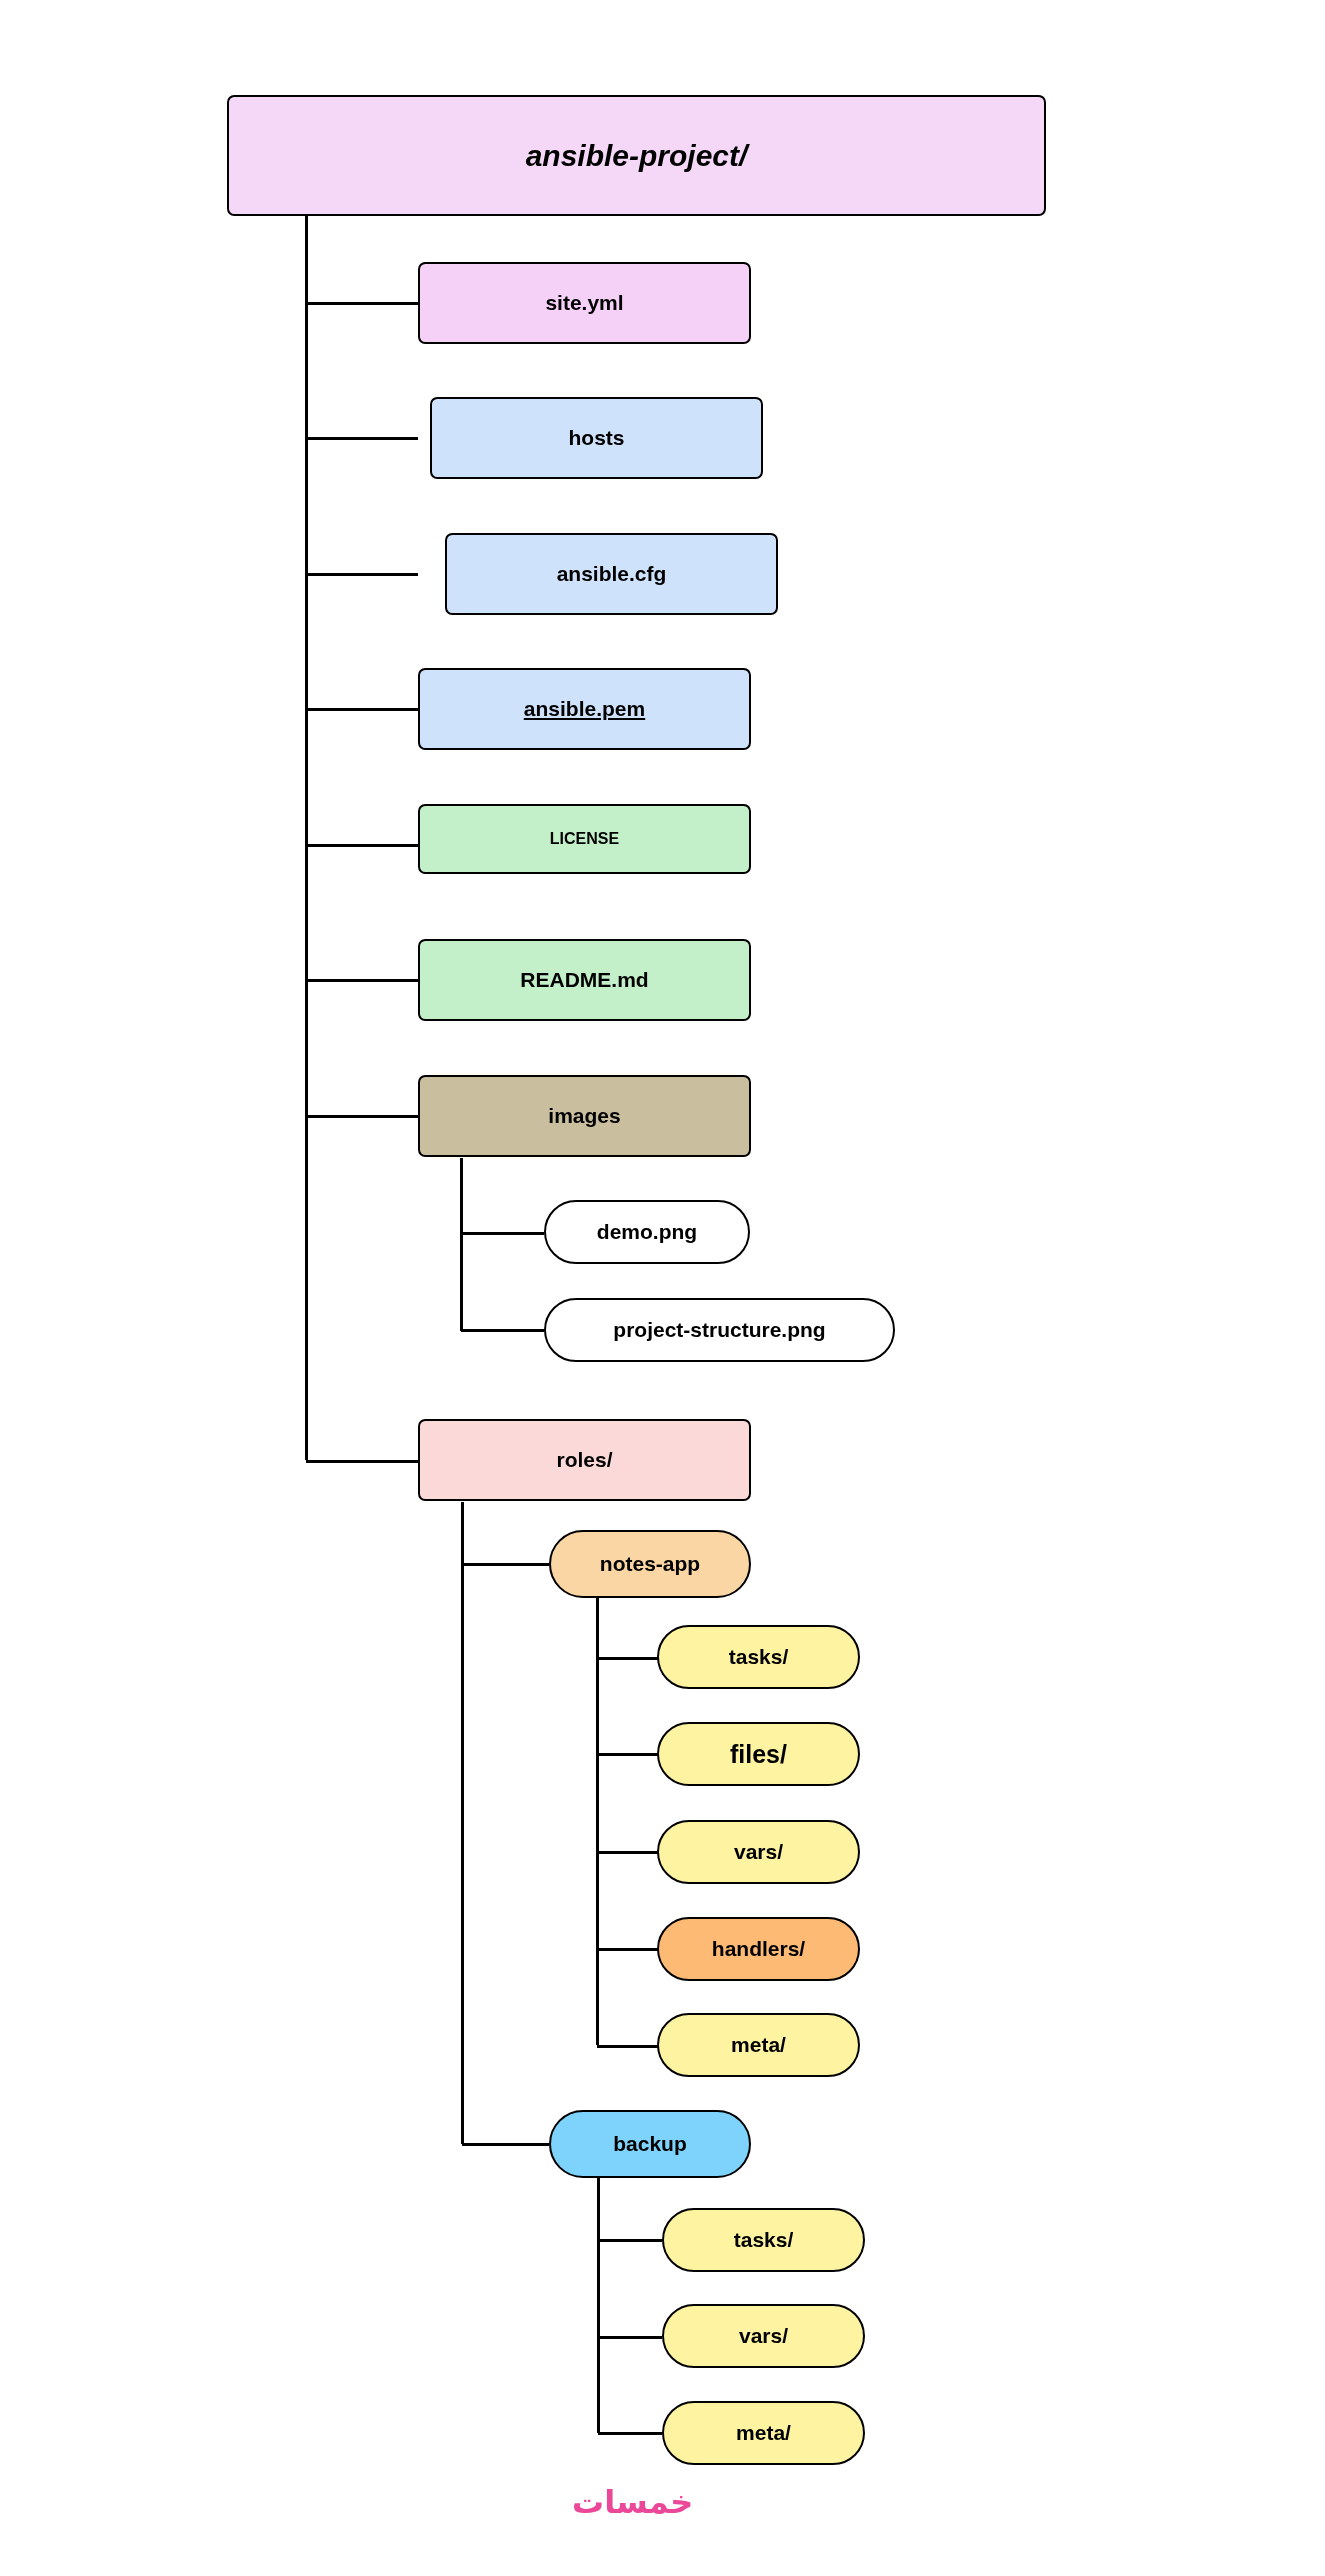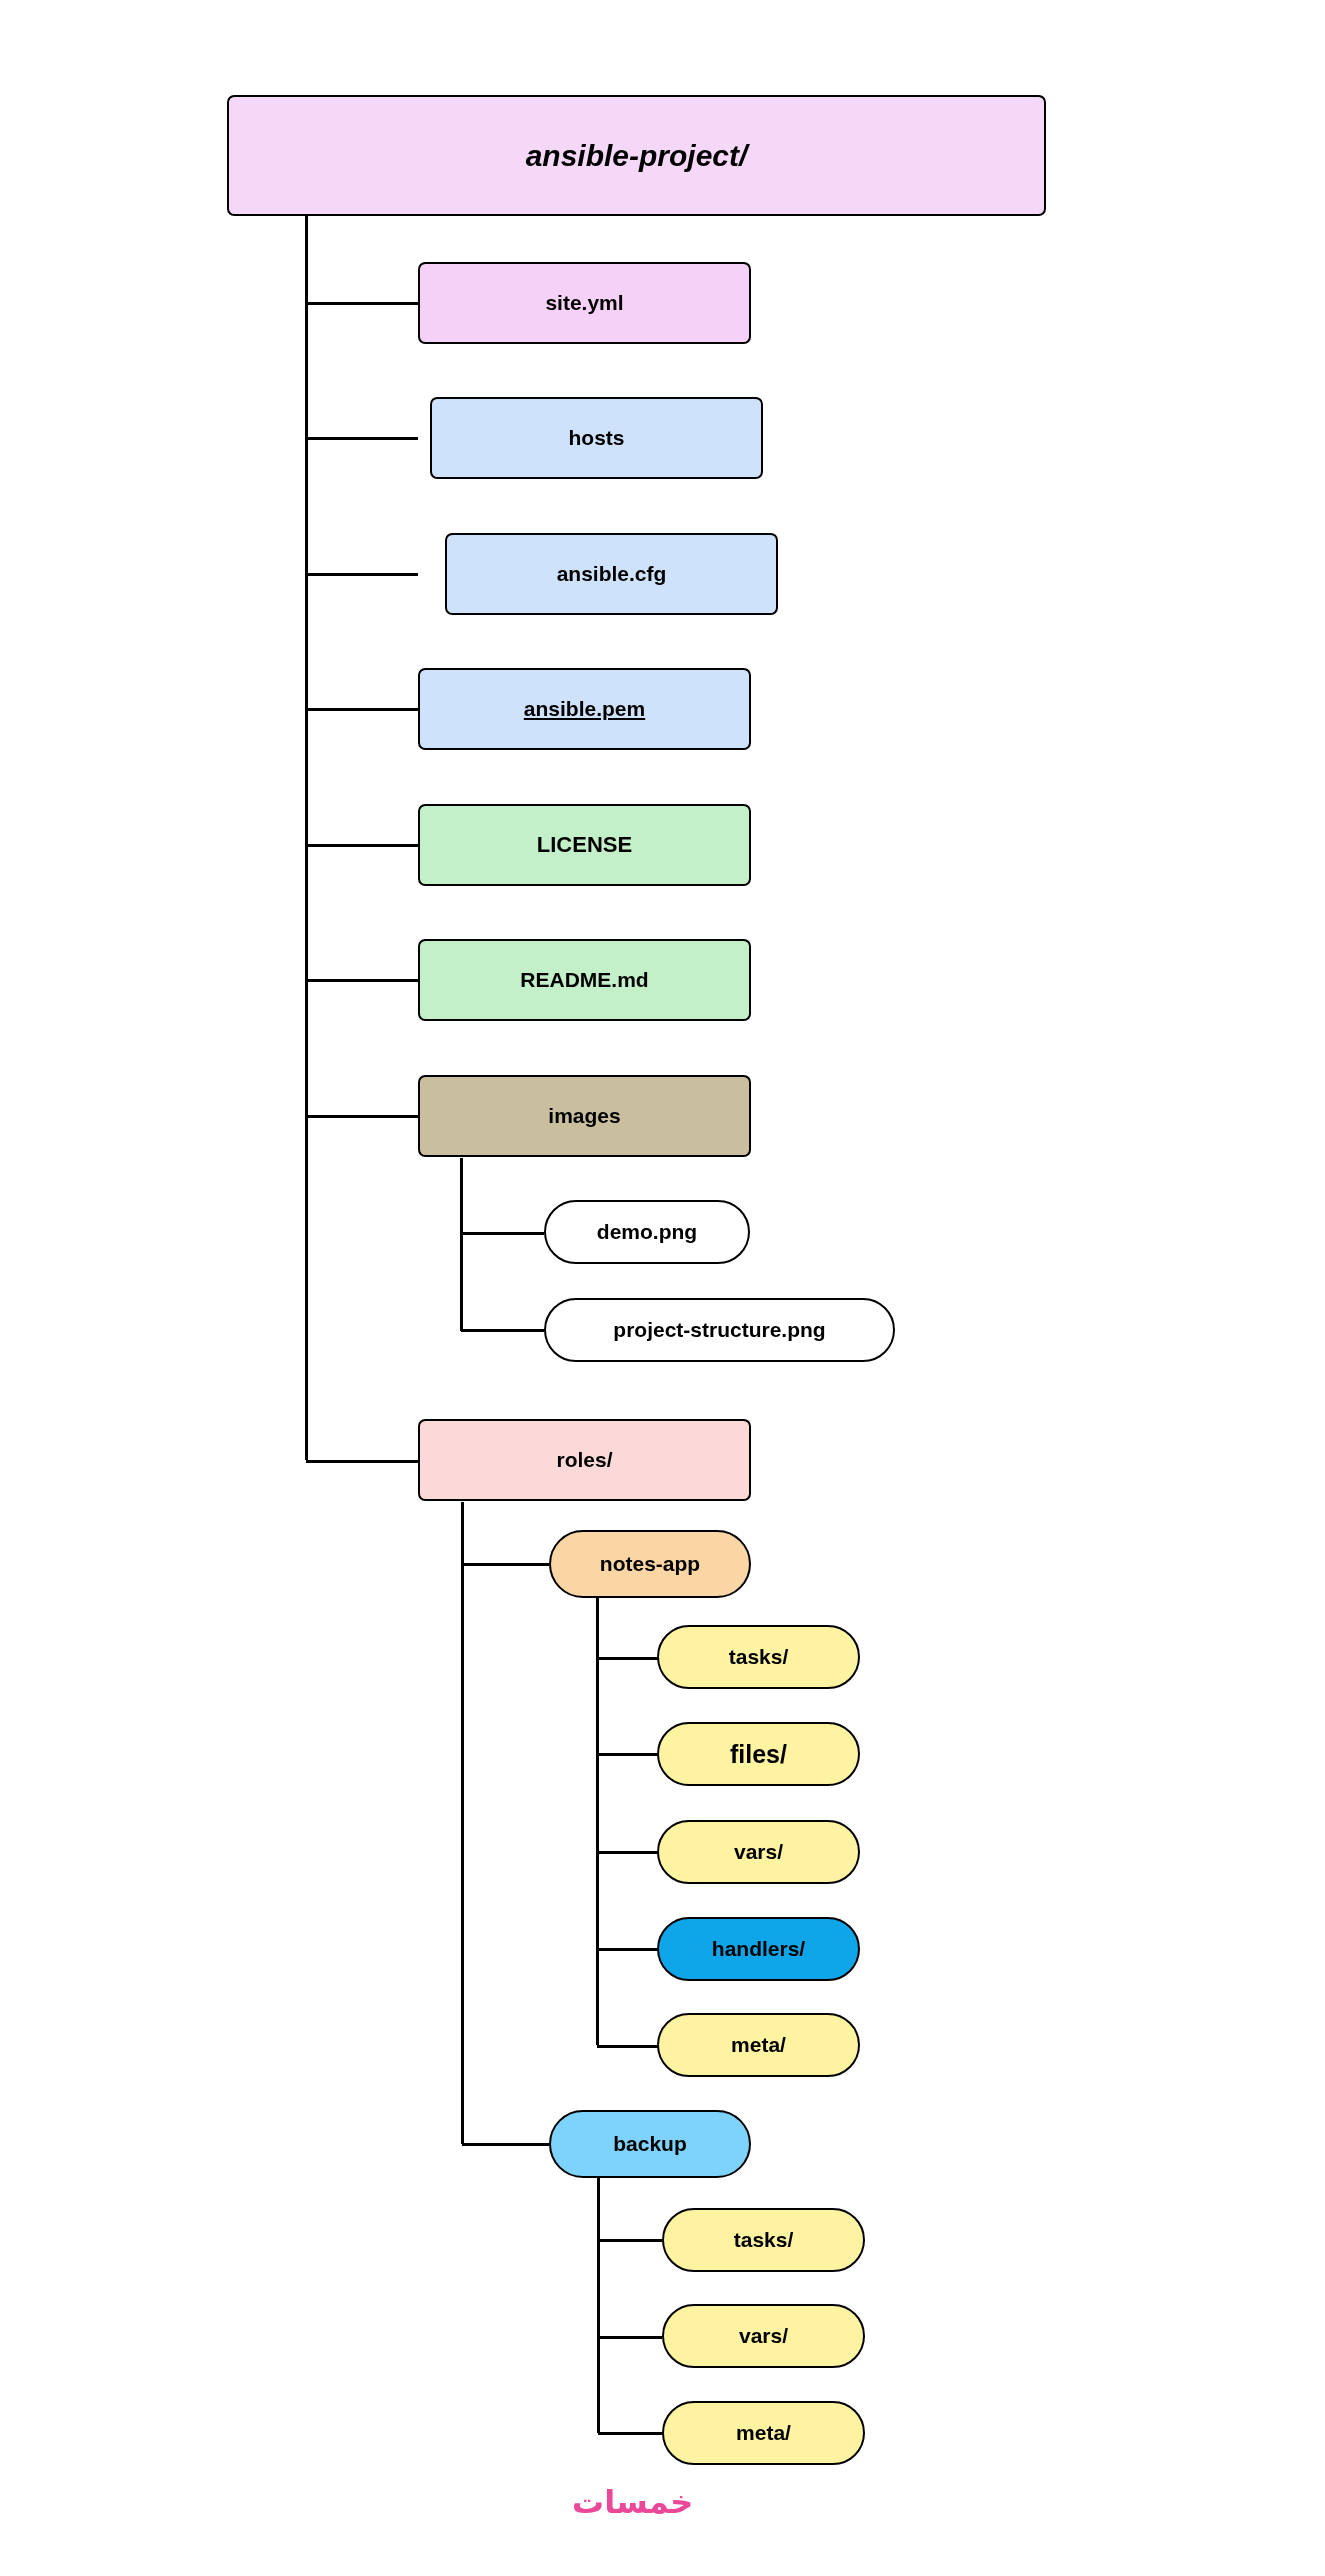--- a/index.html
+++ b/index.html
@@ -31,21 +31,21 @@
 <div id="canvas">
     <div class="node rect" style="left: 227px; top: 95px; width: 819px; height: 121px; background: rgb(245, 216, 248); font-size: 30px; font-style: italic;">ansible-project/</div>
     <div class="node rect" style="left: 418px; top: 262px; width: 333px; height: 82px; background: rgb(245, 208, 247); font-size: 21px;">site.yml</div>
     <div class="edge h-edge" style="left: 306px; top: 302px; width: 112px;"></div>
     <div class="node rect" style="left: 430px; top: 397px; width: 333px; height: 82px; background: rgb(207, 226, 251); font-size: 21px;">hosts</div>
     <div class="edge h-edge" style="left: 306px; top: 437px; width: 112px;"></div>
     <div class="node rect" style="left: 418px; top: 533px; width: 333px; height: 82px; background: rgb(207, 226, 251); font-size: 21px; margin-left: 27px;">ansible.cfg</div>
     <div class="edge h-edge" style="left: 306px; top: 573px; width: 112px;"></div>
     <div class="node rect" style="left: 418px; top: 668px; width: 333px; height: 82px; background: rgb(207, 226, 251); font-size: 21px; text-decoration: underline;">ansible.pem</div>
     <div class="edge h-edge" style="left: 306px; top: 708px; width: 112px;"></div>
-    <div class="node rect" style="left: 418px; top: 804px; width: 333px; height: 82px; background: rgb(195, 240, 200); font-size: 22px;">LICENSE</div>
+    <div class="node rect" style="left: 418px; top: 804px; width: 333px; height: 70px; background: rgb(195, 240, 200); font-size: 16px;">LICENSE</div>
     <div class="edge h-edge" style="left: 306px; top: 844px; width: 112px;"></div>
     <div class="node rect" style="left: 418px; top: 939px; width: 333px; height: 82px; background: rgb(195, 240, 200); font-size: 21px;">README.md</div>
     <div class="edge h-edge" style="left: 306px; top: 979px; width: 112px;"></div>
     <div class="node rect" style="left: 418px; top: 1075px; width: 333px; height: 82px; background: rgb(201, 191, 158); font-size: 21px;">images</div>
     <div class="edge h-edge" style="left: 306px; top: 1115px; width: 112px;"></div>
     <div class="node rect" style="left: 418px; top: 1419px; width: 333px; height: 82px; background: rgb(252, 217, 217); font-size: 21px;">roles/</div>
     <div class="edge h-edge" style="left: 306px; top: 1460px; width: 112px;"></div>
     <div class="edge v-edge" style="left: 305px; top: 216px; height: 1244px;"></div>
     <div class="node pill" style="left: 544px; top: 1200px; width: 206px; height: 64px; background: rgb(255, 255, 255); font-size: 21px;">demo.png</div>
     <div class="edge h-edge" style="left: 461px; top: 1232px; width: 83px;"></div>
@@ -56,21 +56,21 @@
     <div class="edge h-edge" style="left: 462px; top: 1563px; width: 87px;"></div>
     <div class="node pill" style="left: 549px; top: 2110px; width: 202px; height: 68px; background: #7dd3fc; font-size: 21px;">backup</div>
     <div class="edge h-edge" style="left: 462px; top: 2143px; width: 87px;"></div>
     <div class="edge v-edge" style="left: 461px; top: 1502px; height: 642px;"></div>
     <div class="node pill" style="left: 657px; top: 1625px; width: 203px; height: 64px; background: rgb(253, 243, 161); font-size: 21px;">tasks/</div>
     <div class="edge h-edge" style="left: 597px; top: 1657px; width: 61px;"></div>
     <div class="node pill" style="left: 657px; top: 1722px; width: 203px; height: 64px; background: rgb(253, 243, 161); font-size: 25px;">files/</div>
     <div class="edge h-edge" style="left: 597px; top: 1753px; width: 61px;"></div>
     <div class="node pill" style="left: 657px; top: 1820px; width: 203px; height: 64px; background: rgb(253, 243, 161); font-size: 21px;">vars/</div>
     <div class="edge h-edge" style="left: 597px; top: 1851px; width: 61px;"></div>
-    <div class="node pill" style="left: 657px; top: 1917px; width: 203px; height: 64px; background: #0ea5e9; font-size: 21px;">handlers/</div>
+    <div class="node pill" style="left: 657px; top: 1917px; width: 203px; height: 64px; background: #fdba74; font-size: 21px;">handlers/</div>
     <div class="edge h-edge" style="left: 597px; top: 1948px; width: 61px;"></div>
     <div class="node pill" style="left: 657px; top: 2013px; width: 203px; height: 64px; background: rgb(253, 243, 161); font-size: 21px;">meta/</div>
     <div class="edge h-edge" style="left: 597px; top: 2045px; width: 61px;"></div>
     <div class="edge v-edge" style="left: 596px; top: 1598px; height: 447px;"></div>
     <div class="node pill" style="left: 662px; top: 2208px; width: 203px; height: 64px; background: rgb(253, 243, 161); font-size: 21px;">tasks/</div>
     <div class="edge h-edge" style="left: 598px; top: 2239px; width: 64px;"></div>
     <div class="node pill" style="left: 662px; top: 2304px; width: 203px; height: 64px; background: rgb(253, 243, 161); font-size: 21px;">vars/</div>
     <div class="edge h-edge" style="left: 598px; top: 2336px; width: 64px;"></div>
     <div class="node pill" style="left: 662px; top: 2401px; width: 203px; height: 64px; background: rgb(253, 243, 161); font-size: 21px;">meta/</div>
     <div class="edge h-edge" style="left: 598px; top: 2432px; width: 64px;"></div>

